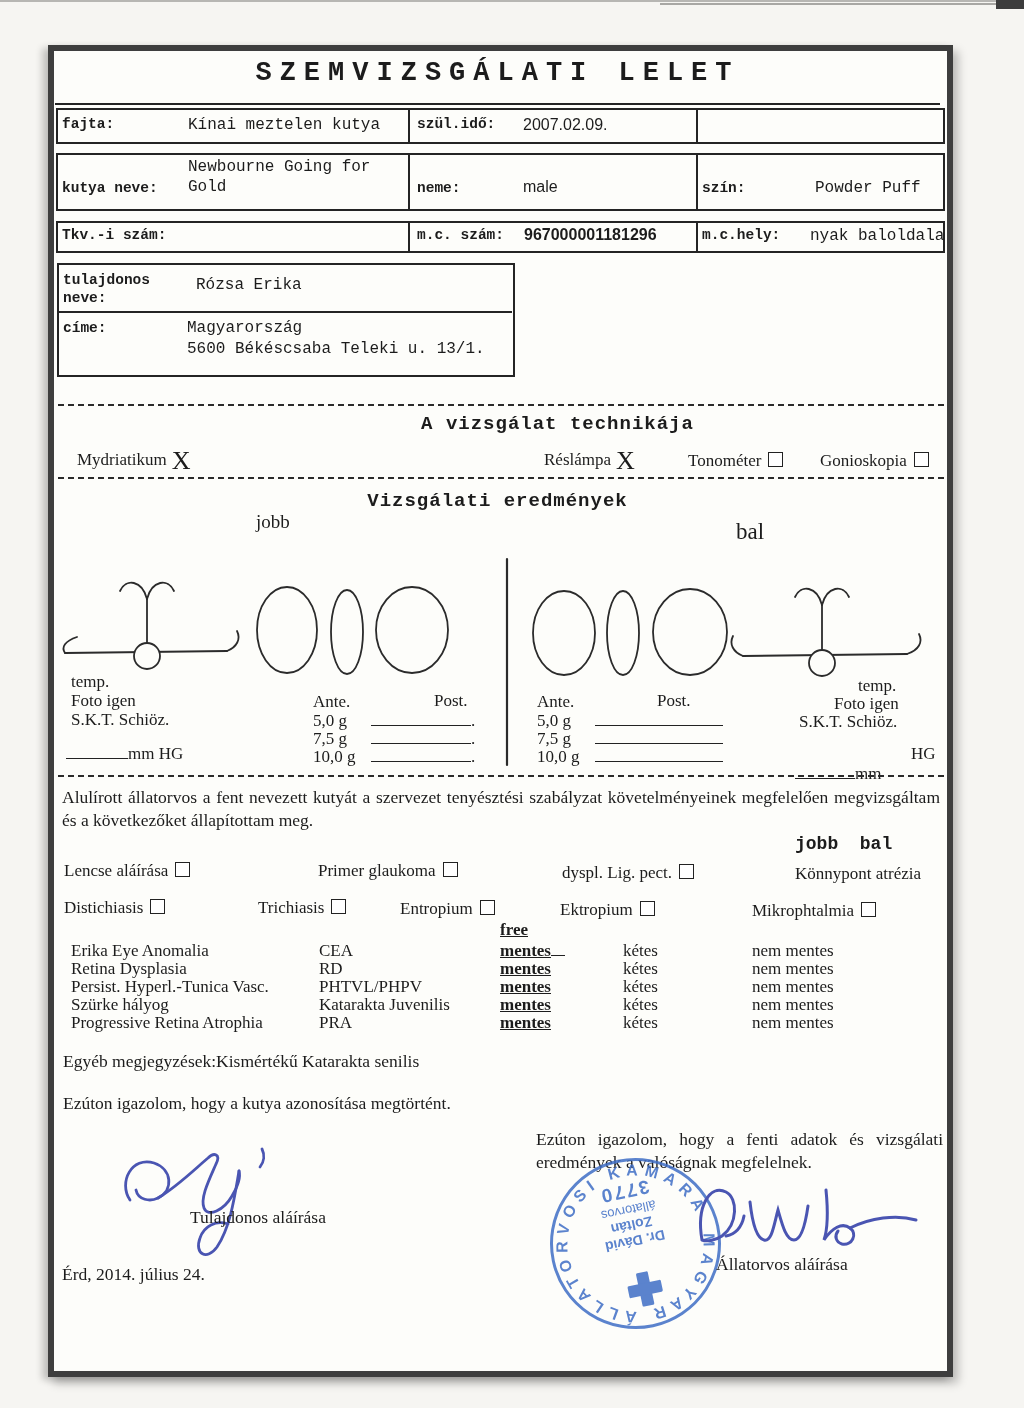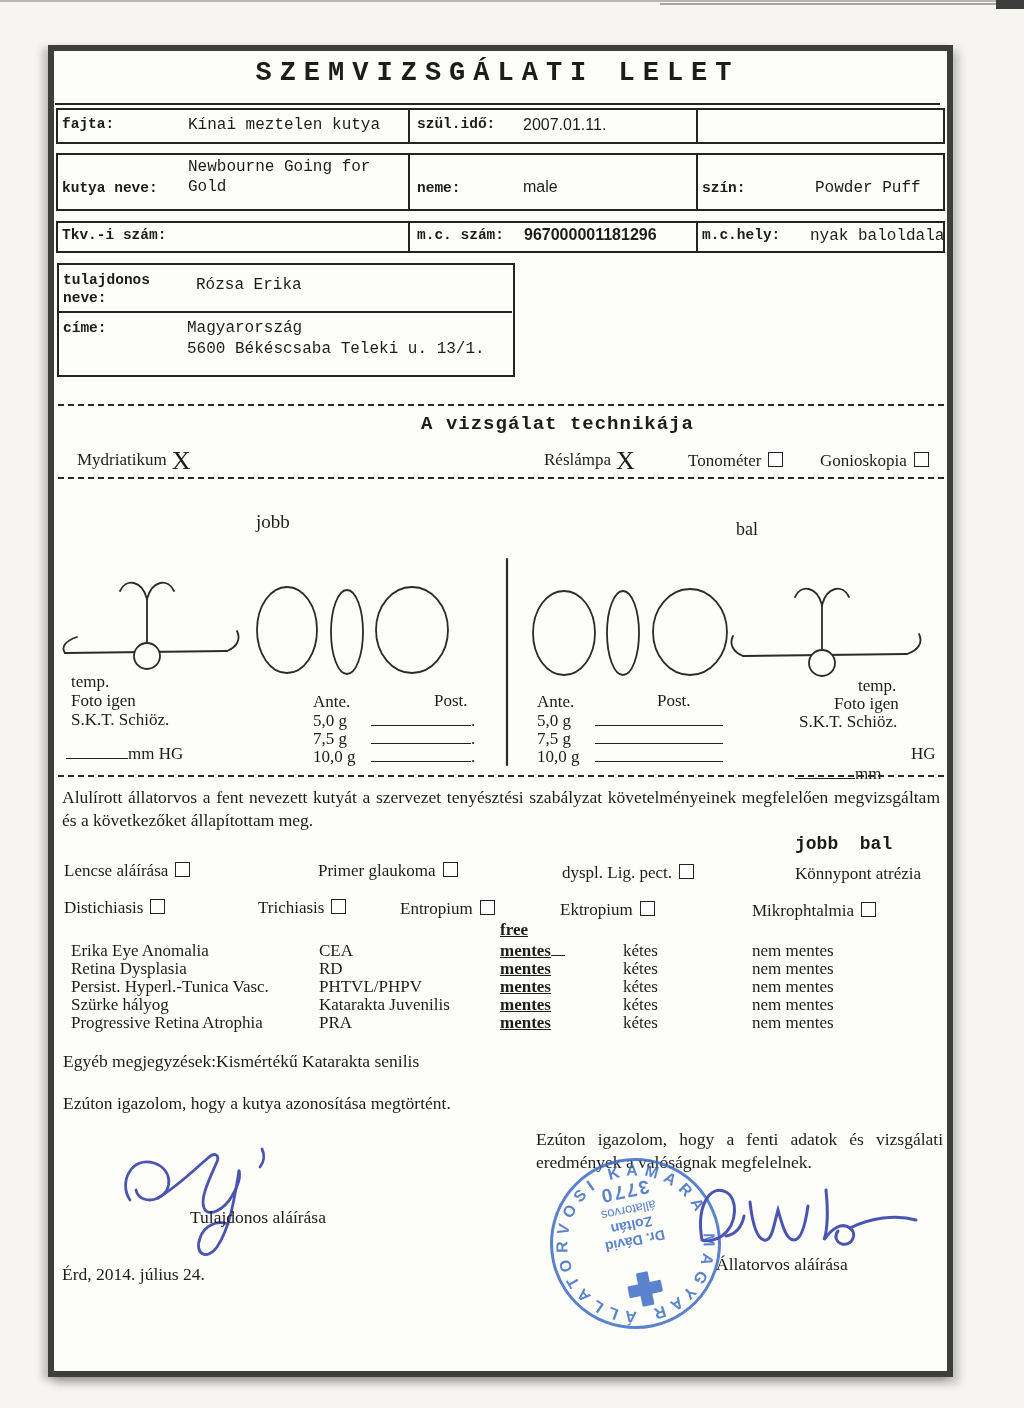--- a/index.html
+++ b/index.html
@@ -42,21 +42,21 @@
 
 <div class="abs title" style="left:48px;top:58px;width:899px;text-align:center;">SZEMVIZSGÁLATI LELET</div>
 <div class="hline" style="left:55px;top:103px;width:885px;"></div>
 
 <div class="rowbox" style="left:56px;top:108px;width:885px;height:32px;"></div>
 <div class="vline" style="left:408px;top:108px;height:36px;"></div>
 <div class="vline" style="left:696px;top:108px;height:36px;"></div>
 <span class="abs lbl" style="left:62px;top:116px;">fajta:</span>
 <span class="abs val" style="left:188px;top:116px;">Kínai meztelen kutya</span>
 <span class="abs lbl" style="left:417px;top:116px;">szül.idő:</span>
-<span class="abs valsans" style="left:523px;top:116px;">2007.01.11.</span>
+<span class="abs valsans" style="left:523px;top:116px;">2007.02.09.</span>
 
 <div class="rowbox" style="left:56px;top:153px;width:885px;height:54px;"></div>
 <div class="vline" style="left:408px;top:153px;height:58px;"></div>
 <div class="vline" style="left:696px;top:153px;height:58px;"></div>
 <span class="abs lbl" style="left:62px;top:180px;">kutya neve:</span>
 <span class="abs val" style="left:188px;top:158px;">Newbourne Going for</span>
 <span class="abs val" style="left:188px;top:178px;">Gold</span>
 <span class="abs lbl" style="left:417px;top:180px;">neme:</span>
 <span class="abs valsans" style="left:523px;top:178px;">male</span>
 <span class="abs lbl" style="left:702px;top:180px;">szín:</span>
@@ -89,22 +89,23 @@
   <span>Réslámpa</span><span class="xmark">X</span>
 </div>
 <div class="abs ser" style="left:688px;top:451px;">
   <span>Tonométer</span><span class="cb"></span>
 </div>
 <div class="abs ser" style="left:820px;top:451px;">
   <span>Gonioskopia</span><span class="cb"></span>
 </div>
 <div class="dash" style="left:58px;top:477px;width:886px;"></div>
 
+<div class="abs monoh" style="left:48px;top:490px;width:899px;text-align:center;">Vizsgálati eredmények</div>
 <span class="abs" style="left:256px;top:511px;font-size:19px;">jobb</span>
-<span class="abs" style="left:736px;top:519px;font-size:18px;">bal</span>
+<span class="abs" style="left:736px;top:519px;font-size:23px;">bal</span>
 
 <svg style="left:55px;top:553px;" width="895" height="222" viewBox="0 0 895 222">
   <g fill="none" stroke="#2b2b2b" stroke-width="1.8" stroke-linecap="round">
 
     <path d="M22,84 C10,88 6,94 10,100"></path>
     <line x1="10" y1="100" x2="172" y2="98"></line>
     <path d="M172,98 C182,94 186,86 182,78"></path>
     <circle cx="92" cy="103" r="13" fill="#fdfdfa"></circle>
     <line x1="92" y1="90" x2="92" y2="44"></line>
     <path d="M92,46 C87,27 71,25 65,38"></path>

